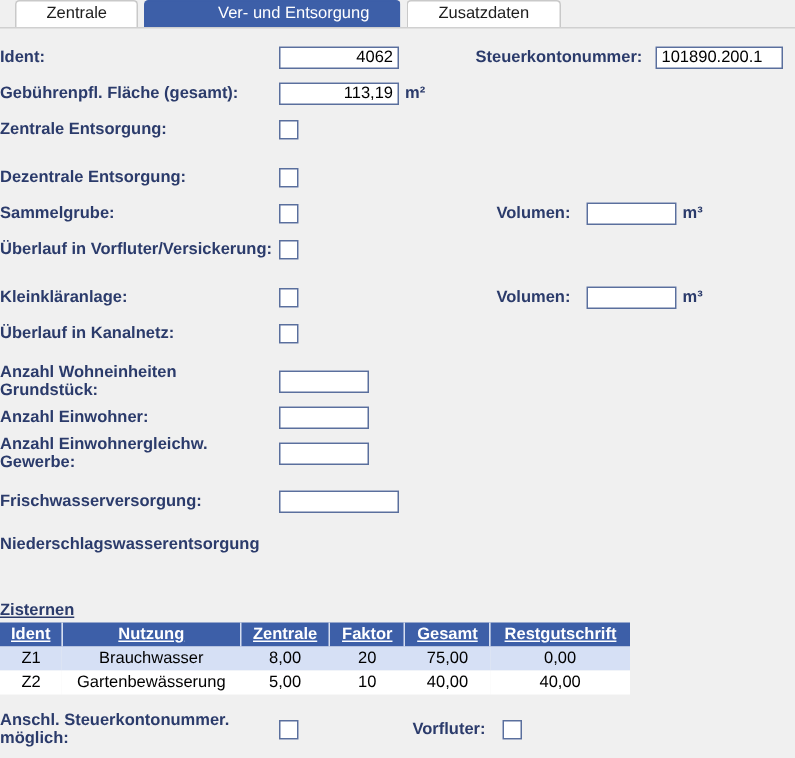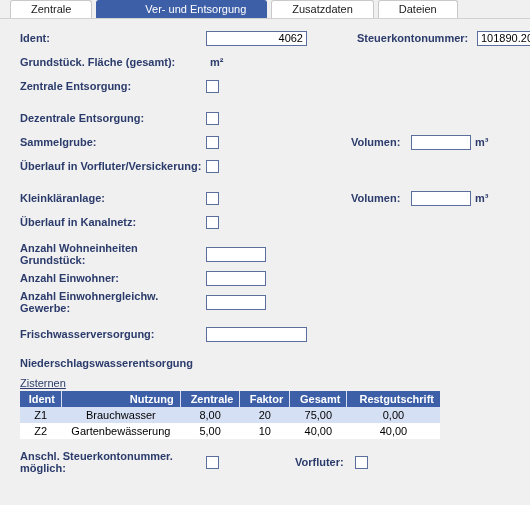--- a/index.html
+++ b/index.html
@@ -32,21 +32,21 @@
     color: #202020;
   }
   .tab.active {
     background: #3d5fa8;
     color: #fff;
     border-color: #3d5fa8;
     padding-left: 48px;
   }
   .panel {
     position: relative;
-    padding: 10px 8px 0 20px;
+    padding: 10px 8px 0 0;
   }
   .row {
     display: flex;
     align-items: center;
     margin-bottom: 6px;
     height: 18px;
   }
   .gap-top { margin-top: 14px; }
   .label {
     flex: none;
@@ -57,21 +57,21 @@
   .input {
     height: 15px;
     line-height: 15px;
     border: 1px solid #5a6f9d;
     background: #fff;
     font-size: 11px;
     padding: 0 3px;
     box-sizing: border-box;
   }
   .input.right { text-align: right; }
-  .w80 { width: 101px; }
+  .w80 { width: 80px; }
   .w60 { width: 60px; }
   .w85 { width: 85px; }
   .unit {
     margin-left: 4px;
     color: #2b3b6b;
     font-weight: bold;
     width: 16px;
   }
   .chk {
     width: 13px;
@@ -91,73 +91,75 @@
     width: 120px;
   }
   .right-label.short { width: 60px; }
   .section-title {
     color: #2b3b6b;
     font-weight: bold;
     margin: 14px 0 8px 0;
   }
   .link-underlined {
     color: #2b3b6b;
-    font-weight: normal;
+    font-weight: bold;
     text-decoration: underline;
     cursor: pointer;
     margin-bottom: 2px;
     display: inline-block;
+    margin-top: 24px;
   }
   table.zi {
     border-collapse: collapse;
     width: 420px;
     font-size: 11px;
   }
   table.zi th {
     background: #3d5fa8;
     color: #fff;
-    text-align: right;
+    text-align: center;
     padding: 2px 6px;
     font-weight: bold;
     border-right: 1px solid #d6def0;
+    text-decoration: underline;
   }
   table.zi th:last-child { border-right: none; }
   table.zi td {
     padding: 2px 6px;
     text-align: center;
   }
   table.zi tr.even td { background: #d6e0f5; }
   table.zi tr.odd  td { background: #ffffff; }
 </style>
 </head>
 <body>
 
 <div class="tabs">
   <div class="tab">Zentrale</div>
   <div class="tab active">Ver- und Entsorgung</div>
   <div class="tab">Zusatzdaten</div>
-  <div class="tab">Dateien</div>
 </div>
 
 <div class="panel">
 
   
   <div class="row">
     <div class="label">Ident:</div>
     <input class="input right w80" value="4062" style="">
     <span class="unit"></span>
     <div class="right-group">
       <div class="right-label">Steuerkontonummer:</div>
       <input class="input w85" value="101890.200.1" style="">
     </div>
   </div>
 
   
   <div class="row">
-    <div class="label">Grundstück. Fläche (gesamt):</div>
+    <div class="label">Gebührenpfl. Fläche (gesamt):</div>
+    <input class="input right w80" value="113,19" style="">
     <span class="unit">m²</span>
   </div>
 
   
   <div class="row">
     <div class="label">Zentrale Entsorgung:</div>
     <div class="chk"></div>
   </div>
 
   

